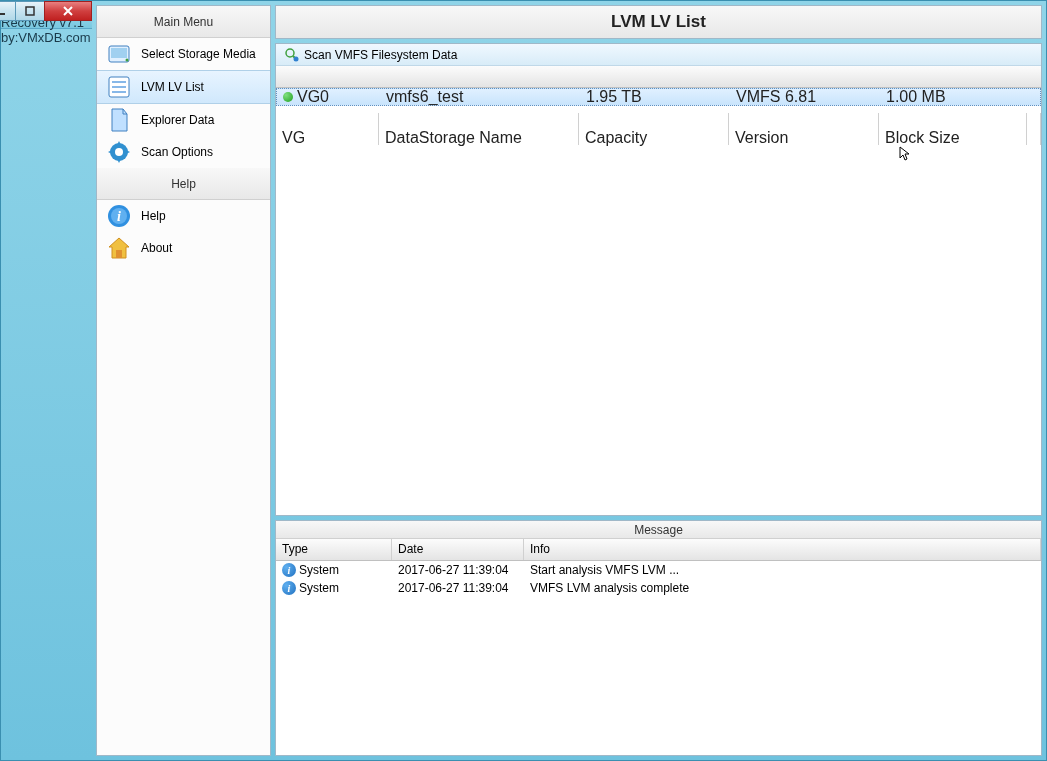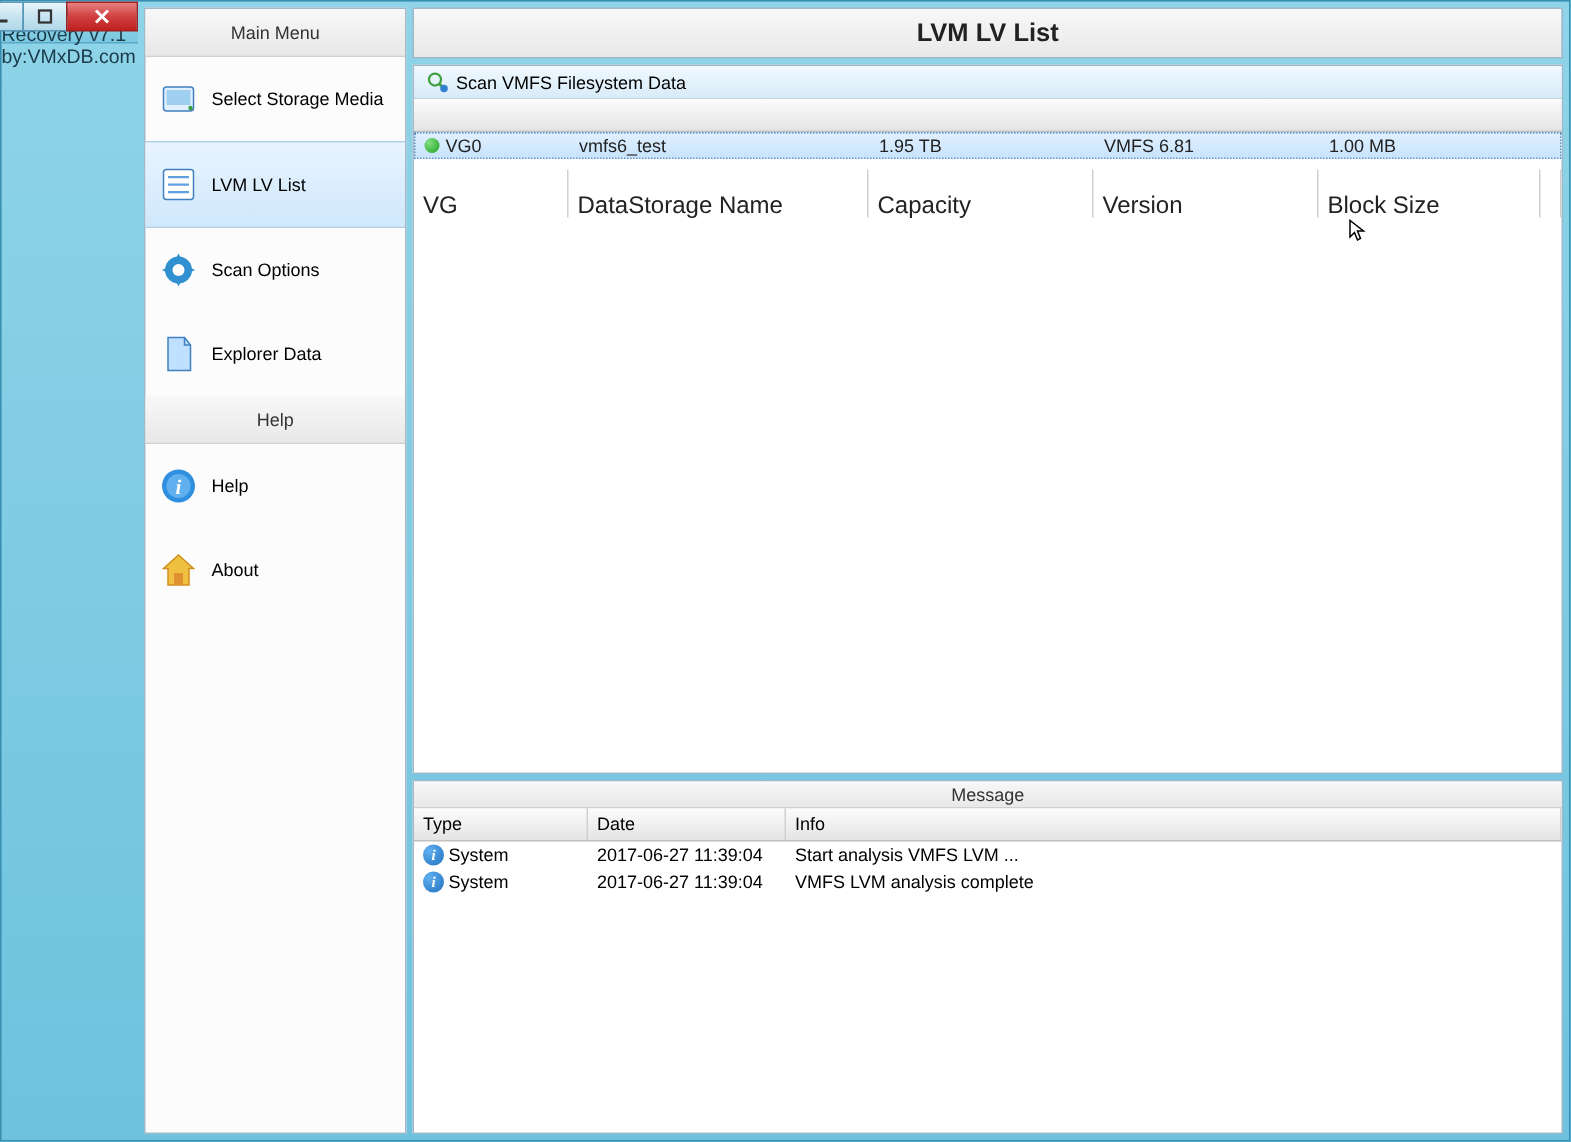--- a/index.html
+++ b/index.html
@@ -84,21 +84,21 @@
       border-bottom: 1px solid #d0d0d0;
       display: flex;
       align-items: center;
       justify-content: center;
       font-size: 12px;
       color: #333;
     }
     .sidebar-item {
       display: flex;
       align-items: center;
-      padding: 14px 8px;
+      padding: 2px 8px;
       cursor: pointer;
       gap: 8px;
     }
     .sidebar-item.selected {
       background: linear-gradient(to bottom, #e8f4ff 0%, #d0e8fc 100%);
       border-top: 1px solid #b0d0e8;
       border-bottom: 1px solid #b0d0e8;
     }
     .sidebar-icon {
       width: 28px;
@@ -176,21 +176,21 @@
       display: flex;
       height: 18px;
       align-items: center;
     }
     .table-row.selected {
       background: linear-gradient(to bottom, #e0f0ff 0%, #c8e4fc 100%);
       border: 1px dotted #6090c0;
     }
     .td {
       padding: 1px 6px;
-      font-size: 12px;
+      font-size: 16px;
       color: #222;
       display: flex;
       align-items: center;
       gap: 4px;
     }
     .col-vg { width: 103px; }
     .col-ds { width: 200px; }
     .col-cap { width: 150px; }
     .col-ver { width: 150px; }
     .col-bs { width: 148px; }
@@ -311,36 +311,36 @@
               <line x1="7" y1="14" x2="21" y2="14" stroke="#60a0e0" stroke-width="1.5"></line>
               <line x1="7" y1="19" x2="21" y2="19" stroke="#60a0e0" stroke-width="1.5"></line>
             </svg>
         </span>
         <span>LVM LV List</span>
       </div>
 
       <div class="sidebar-item">
         <span class="sidebar-icon">
           <svg viewBox="0 0 28 28">
+              <path d="M7 3 L18 3 L22 8 L22 25 L7 25 Z" fill="#c0e0ff" stroke="#4080c0"></path>
+              <path d="M18 3 L18 8 L22 8" fill="none" stroke="#4080c0"></path>
+            </svg>
+        </span>
+        <span>Explorer Data</span>
+      </div>
+
+      <div class="sidebar-item">
+        <span class="sidebar-icon">
+          <svg viewBox="0 0 28 28">
               <circle cx="14" cy="14" r="9" fill="#3090d0"></circle>
               <circle cx="14" cy="14" r="4" fill="#fff"></circle>
               <path d="M14 3 L16 7 L12 7 Z M14 25 L16 21 L12 21 Z M3 14 L7 16 L7 12 Z M25 14 L21 16 L21 12 Z" fill="#3090d0"></path>
             </svg>
         </span>
         <span>Scan Options</span>
-      </div>
-
-      <div class="sidebar-item">
-        <span class="sidebar-icon">
-          <svg viewBox="0 0 28 28">
-              <path d="M7 3 L18 3 L22 8 L22 25 L7 25 Z" fill="#c0e0ff" stroke="#4080c0"></path>
-              <path d="M18 3 L18 8 L22 8" fill="none" stroke="#4080c0"></path>
-            </svg>
-        </span>
-        <span>Explorer Data</span>
       </div>
 
       <div class="sidebar-header">Help</div>
 
       <div class="sidebar-item">
         <span class="sidebar-icon">
           <svg viewBox="0 0 28 28">
               <circle cx="14" cy="14" r="11" fill="#3090e0"></circle>
               <circle cx="14" cy="14" r="8" fill="#60b0f0"></circle>
               <text x="14" y="19" text-anchor="middle" font-size="14" font-style="italic" font-family="Georgia" fill="#fff" font-weight="bold">i</text>

